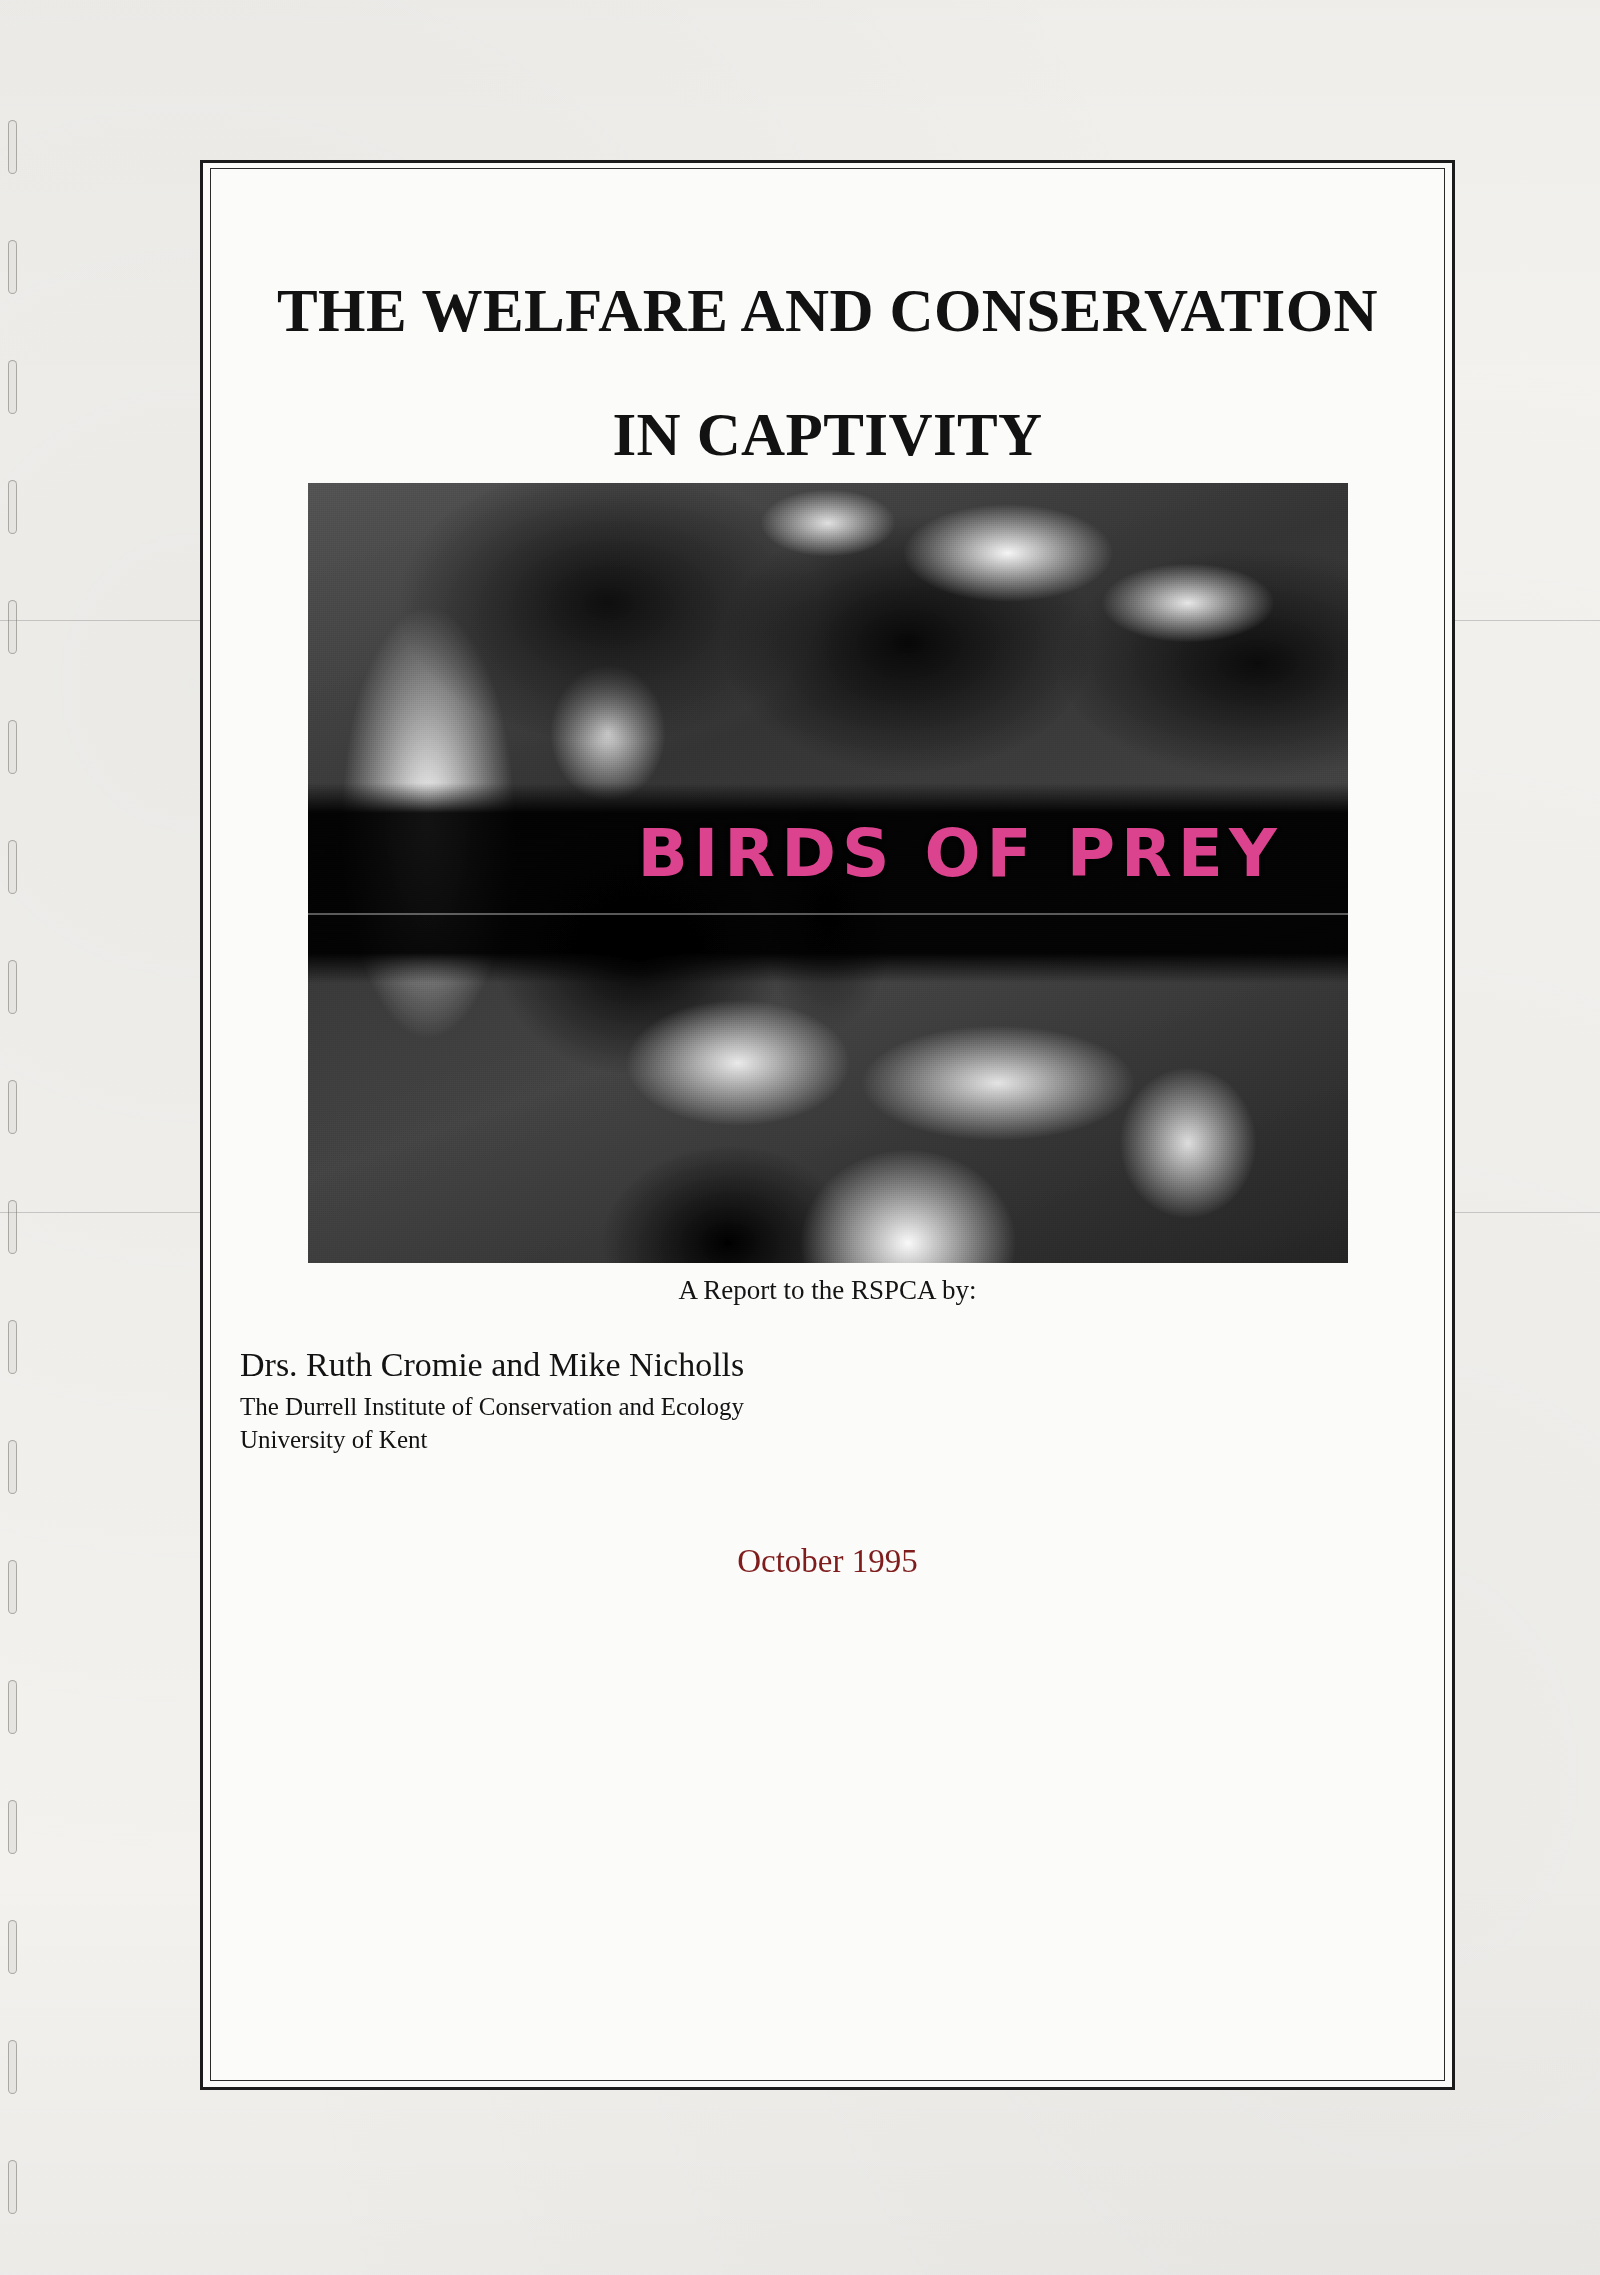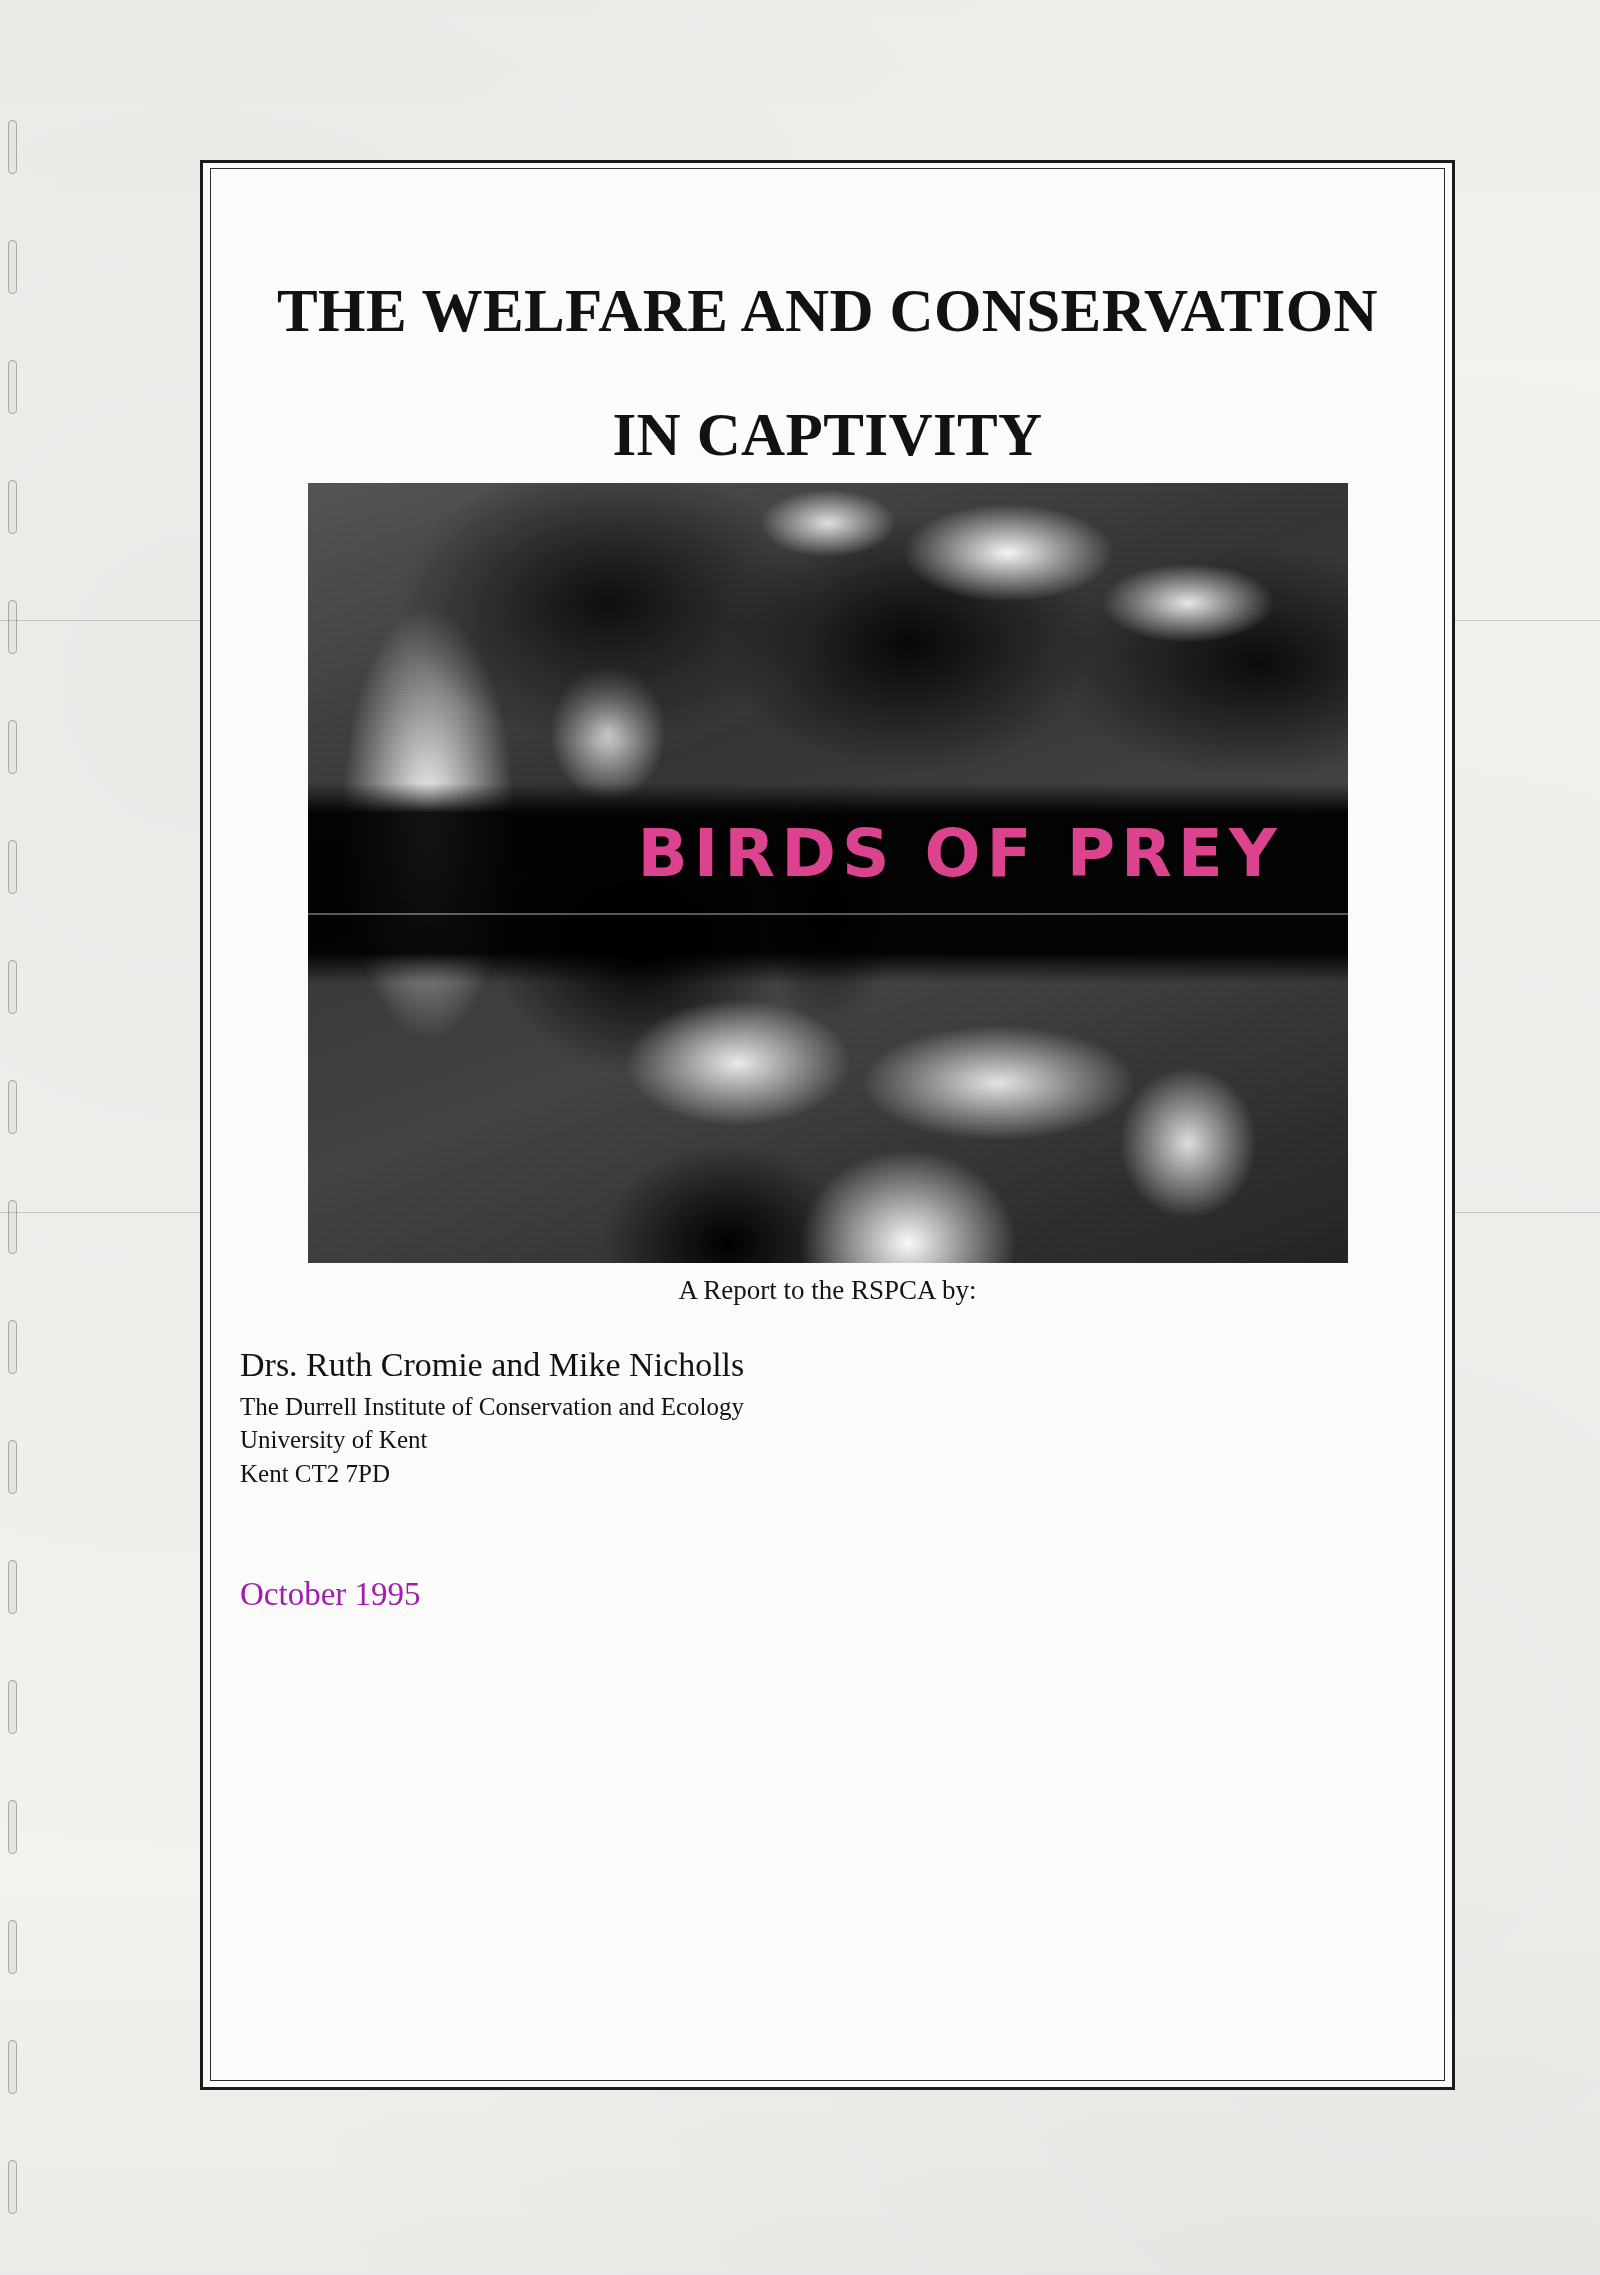--- a/index.html
+++ b/index.html
@@ -187,23 +187,23 @@
     display: block;
     font-size: 25px;
     line-height: 1.34;
   }
   .credits .line.lead {
     font-size: 34px;
     margin-bottom: 2px;
   }
 
   .date {
-    text-align: left;
+    text-align: center;
     font-size: 33px;
-    color: #a21caf;
+    color: #7f1d1d;
     margin-top: 86px;
   }
 
   
   .seam {
     position: absolute;
     left: 0;
     right: 0;
     height: 1px;
     background: rgba(120,120,120,0.35);
@@ -257,19 +257,18 @@
       <div class="banner-text">BIRDS OF PREY</div>
       <div class="photo-scanline"></div>
     </div>
 
     <div class="caption">A Report to the RSPCA by:</div>
 
     <div class="credits">
       <span class="line lead">Drs. Ruth Cromie and Mike Nicholls</span>
       <span class="line">The Durrell Institute of Conservation and Ecology</span>
       <span class="line">University of Kent</span>
-      <span class="line">Kent CT2 7PD</span>
     </div>
 
     <div class="date">October 1995</div>
 
   </div>
 </div>
 
 </body></html>

